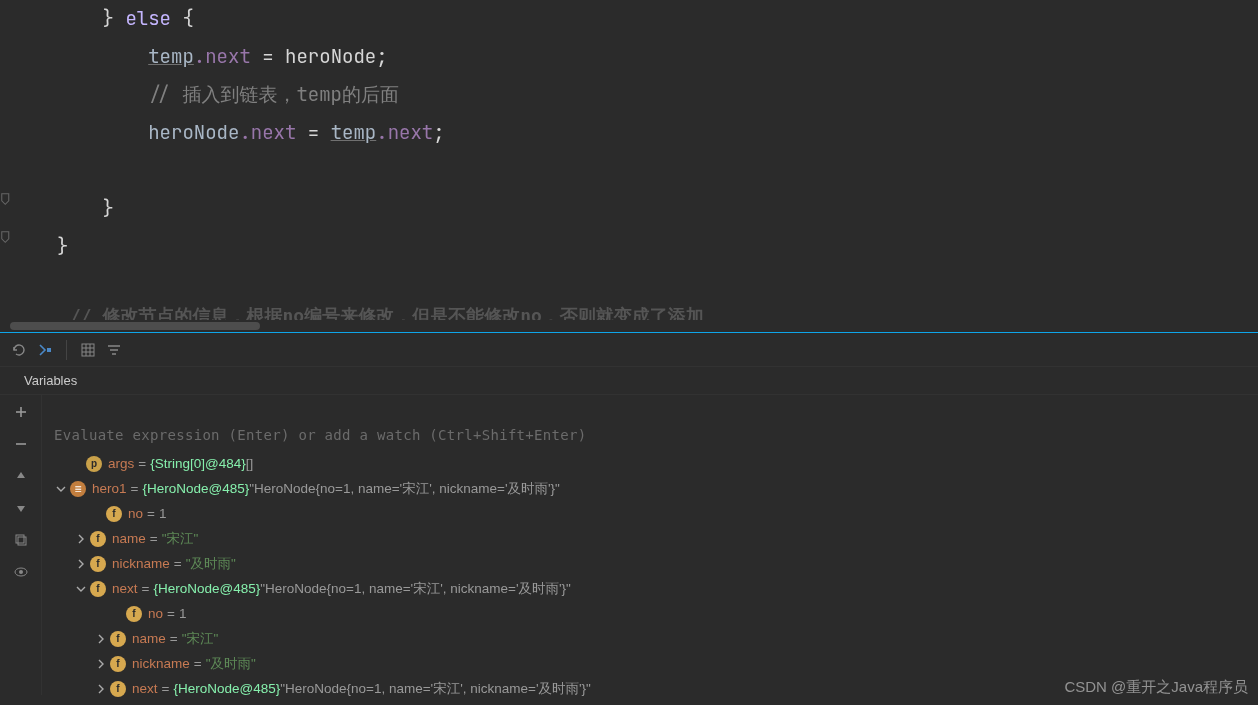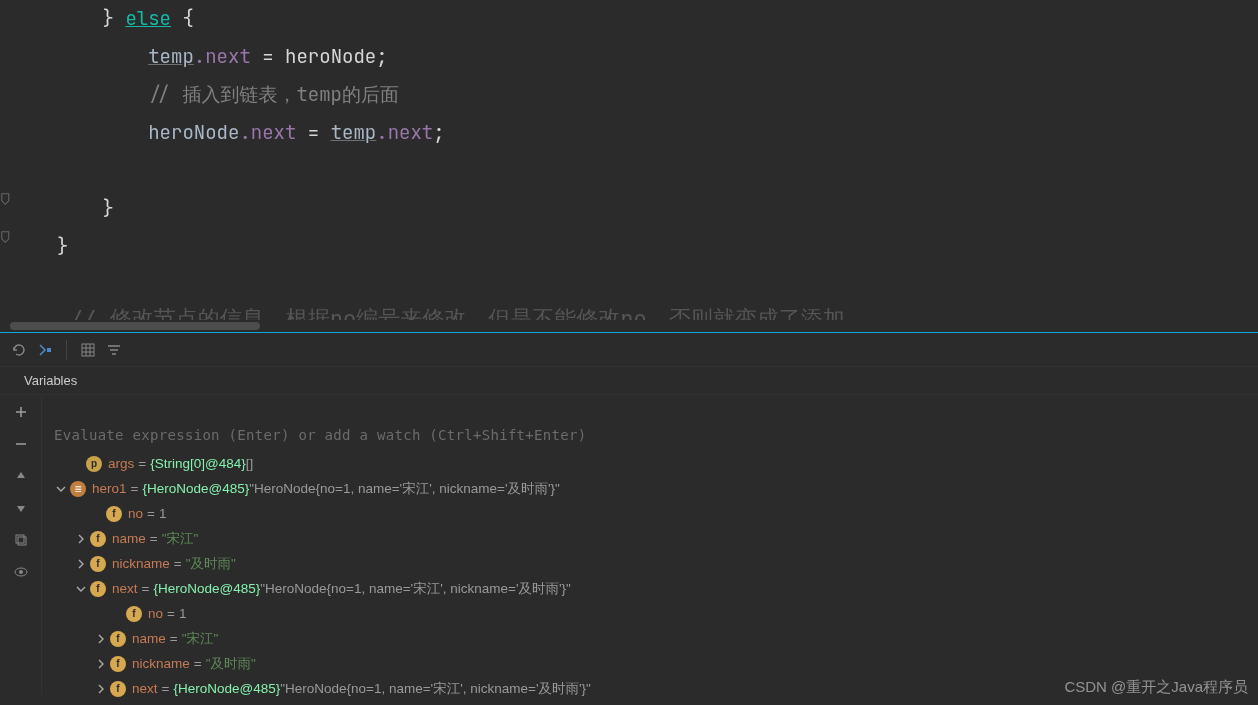--- a/index.html
+++ b/index.html
@@ -22,38 +22,39 @@
     }
     .code-line {
       font-family: 'JetBrains Mono', 'Menlo', monospace;
       font-size: 19px;
       line-height: 38px;
       white-space: pre;
       color: #a9b7c6;
       padding-left: 0;
     }
     .c-white { color: #d6d6d6; }
-    .c-else { color: #14b8a6; text-decoration: underline; }
+    .c-else { color: #c4b5fd; }
     .c-comment { color: #808080; }
     .c-field { color: #9876aa; }
     .c-decl { text-decoration: underline; text-decoration-color: #707070; }
     .gutter-mark {
       position: absolute;
       left: 0;
       width: 14px;
       height: 14px;
       color: #555;
     }
     .faded-line {
       color: #555;
-      font-size: 22px;
+      font-size: 18px;
       padding-left: 70px;
       height: 30px;
       overflow: hidden;
       white-space: nowrap;
+      font-weight: bold;
     }
     .scroll-bar {
       height: 12px;
       background: #2b2b2b;
       position: relative;
     }
     .scroll-thumb {
       position: absolute;
       left: 10px;
       width: 250px;

